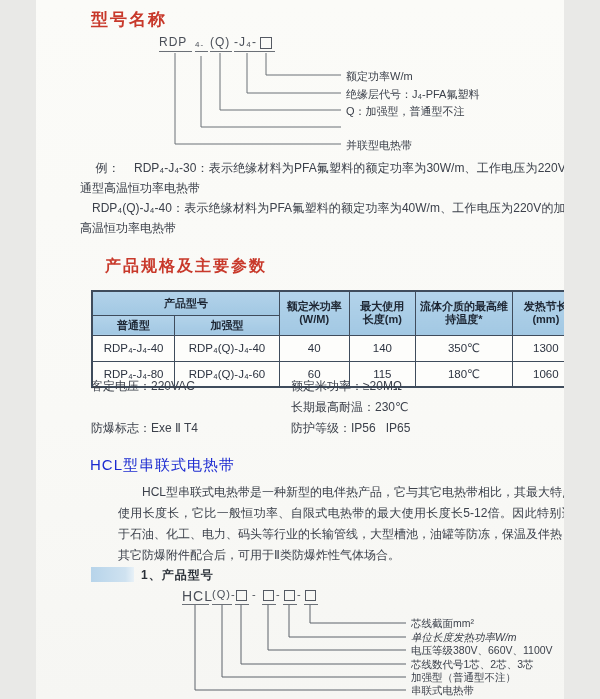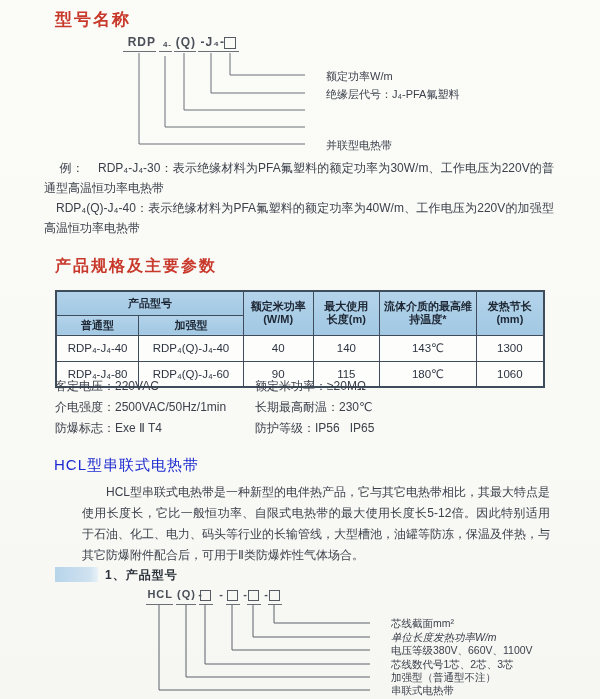--- a/index.html
+++ b/index.html
@@ -1,41 +1,41 @@
 <!DOCTYPE html>
 <html><head>
 <meta charset="utf-8">
 <style>
   * { margin:0; padding:0; box-sizing:border-box; }
   html,body { background:#e9e9e7; }
   body { font-family:"Liberation Sans","DejaVu Sans",sans-serif; }
   .page {
-    position:relative; width:600px; height:699px; margin:0 auto;
+    position:relative; width:528px; height:699px; margin:0 auto;
     background:linear-gradient(180deg,#fbfbf8 0%, #f9f9f6 60%, #f6f6f3 100%);
     overflow:hidden; color:#3c414b;
   }
   .title-red { position:absolute; left:55px; font-size:17px; font-weight:bold; color:#c8392b; letter-spacing:2px; }
   .title-blue { position:absolute; left:54px; font-size:15px; font-weight:normal; color:#1b2ad0; letter-spacing:1px; }
 
   
   .diagram { position:absolute; }
   .diagram svg { position:absolute; left:0; top:0; }
   .code-part {
-    position:absolute; top:0; display:inline-block; text-align:right;
-    font-size:12px; font-weight:bold; color:#4a4f58; letter-spacing:1px;
+    position:absolute; top:0; display:inline-block; text-align:left;
+    font-size:12px; font-weight:normal; color:#4a4f58; letter-spacing:1px;
     border-bottom:1px solid #6b7077; padding-bottom:1px; height:17px;
   }
   .code-part.nounder { border-bottom:none; }
   .code-sub { font-size:8px; top:5px; height:12px; }
   .ph-box {
     position:absolute; width:12px; height:12px; top:2px;
     border:1.2px solid #555a63; background:transparent;
   }
   .ph-wrap { position:absolute; top:0; height:17px; border-bottom:1px solid #6b7077; padding:0 2px 3px 2px; }
-  .dg-label { position:absolute; font-size:11px; color:#3c414b; white-space:nowrap;margin-left:16px; }
+  .dg-label { position:absolute; font-size:11px; color:#3c414b; white-space:nowrap; }
   .dg-label.sm { font-size:10.5px; }
 
   
   .para { position:absolute; font-size:12px; line-height:20px; color:#3c414b; white-space:pre-wrap; text-align:justify; }
 
   
   .spec-table { position:absolute; left:55px; top:290px; width:490px; border-collapse:collapse;
     border:2px solid #3f4c5c; font-size:11.5px; color:#2c3340; background:#fdfdfb; }
   .spec-table th, .spec-table td { border:1px solid #3f4c5c; text-align:center; vertical-align:middle; padding:1px 2px; }
   .spec-table th { background:linear-gradient(180deg,#b3d3ea 0%, #a2c8e3 100%); font-weight:bold; font-size:11px; line-height:13px; color:#1d2633; }
@@ -68,27 +68,28 @@
     </svg>
     <span class="code-part" style="left:5px; width:33px;">RDP</span>
     <span class="code-part code-sub" style="left:41px; width:13px;">4-</span>
     <span class="code-part" style="left:56px; width:22px;">(Q)</span>
     <span class="code-part" style="left:80px; width:27px;">-J₄-</span>
     <span class="ph-wrap" style="left:103px; width:18px;">
         <span class="ph-box" style="left:3px;"></span>
       </span>
     <div class="dg-label" style="left:192px; top:34px;">额定功率W/m</div>
     <div class="dg-label" style="left:192px; top:52px;">绝缘层代号：J₄-PFA氟塑料</div>
+    <div class="dg-label" style="left:192px; top:69px;">Q：加强型，普通型不注</div>
     <div class="dg-label" style="left:192px; top:103px;">并联型电热带</div>
   </div>
 
   <div class="para" style="left:44px; top:158px; width:510px; text-indent:1.3em;">例：    RDP₄-J₄-30：表示绝缘材料为PFA氟塑料的额定功率为30W/m、工作电压为220V的普通型高温恒功率电热带</div>
   <div class="para" style="left:44px; top:198px; width:510px; text-indent:1.0em;">RDP₄(Q)-J₄-40：表示绝缘材料为PFA氟塑料的额定功率为40W/m、工作电压为220V的加强型高温恒功率电热带</div>
 
-  <div class="title-red" style="top:256px; font-size:16px;">产品规格及主要参数</div>
+  <div class="title-red" style="top:256px; font-size:16px;margin-left:14px;">产品规格及主要参数</div>
 
   <table class="spec-table">
     <colgroup>
       <col style="width:83px">
         <col style="width:105px">
         <col style="width:70px">
       <col style="width:67px">
         <col style="width:97px">
         <col style="width:68px">
     </colgroup>
@@ -102,36 +103,35 @@
     </tr>
     <tr class="r2">
       <th>普通型</th>
       <th>加强型</th>
     </tr>
     <tr>
       <td>RDP₄-J₄-40</td>
       <td>RDP₄(Q)-J₄-40</td>
       <td>40</td>
       <td>140</td>
-      <td>143℃</td>
+      <td>350℃</td>
       <td>1300</td>
     </tr>
     <tr>
       <td>RDP₄-J₄-80</td>
       <td>RDP₄(Q)-J₄-60</td>
-      <td>90</td>
+      <td>60</td>
       <td>115</td>
       <td>180℃</td>
       <td>1060</td>
     </tr>
   </tbody>
     </table>
 
   <div class="param-line" style="left:55px; top:378px;">客定电压：220VAC</div>
-  <div class="param-line" style="left:55px; top:399px;">介电强度：2500VAC/50Hz/1min</div>
   <div class="param-line" style="left:55px; top:420px;">防爆标志：Exe Ⅱ T4</div>
   <div class="param-line" style="left:255px; top:378px;">额定米功率：≥20MΩ</div>
   <div class="param-line" style="left:255px; top:399px;">长期最高耐温：230℃</div>
   <div class="param-line" style="left:255px; top:420px;">防护等级：IP56   IP65</div>
 
   <div class="title-blue" style="top:456px;">HCL型串联式电热带</div>
 
   <div class="para" style="left:82px; top:482px; width:468px; line-height:21px; text-indent:2em;">HCL型串联式电热带是一种新型的电伴热产品，它与其它电热带相比，其最大特点是使用长度长，它比一般恒功率、自限式电热带的最大使用长度长5-12倍。因此特别适用于石油、化工、电力、码头等行业的长输管线，大型槽池，油罐等防冻，保温及伴热，与其它防爆附件配合后，可用于Ⅱ类防爆炸性气体场合。</div>
 
   <div class="sub-bar"></div>
@@ -139,21 +139,21 @@
 
   <div class="diagram" style="left:140px; top:588px; width:455px; height:110px;">
     <svg width="455" height="110">
       <polyline points="134,16 134,35 230,35" fill="none" stroke="#5d626b" stroke-width="1"></polyline>
       <polyline points="113,16 113,49 230,49" fill="none" stroke="#5d626b" stroke-width="1"></polyline>
       <polyline points="92,16 92,62 230,62" fill="none" stroke="#5d626b" stroke-width="1"></polyline>
       <polyline points="65,16 65,76 230,76" fill="none" stroke="#5d626b" stroke-width="1"></polyline>
       <polyline points="46,16 46,89 230,89" fill="none" stroke="#5d626b" stroke-width="1"></polyline>
       <polyline points="19,16 19,102 230,102" fill="none" stroke="#5d626b" stroke-width="1"></polyline>
     </svg>
-    <span class="code-part" style="left:6px; width:27px; font-size:11px;">HCL</span>
+    <span class="code-part" style="left:6px; width:27px; font-size:14px;">HCL</span>
     <span class="code-part" style="left:36px; width:20px; font-size:11px;">(Q)</span>
     <span class="code-part nounder" style="left:55px; width:8px; font-size:11px;">-</span>
     <span class="ph-wrap" style="left:59px; width:14px;">
         <span class="ph-box" style="left:1px; width:11px; height:11px;"></span>
       </span>
     <span class="code-part nounder" style="left:76px; width:8px; font-size:11px;">-</span>
     <span class="ph-wrap" style="left:86px; width:14px;">
         <span class="ph-box" style="left:1px; width:11px; height:11px;"></span>
       </span>
     <span class="code-part nounder" style="left:100px; width:8px; font-size:11px;">-</span>

